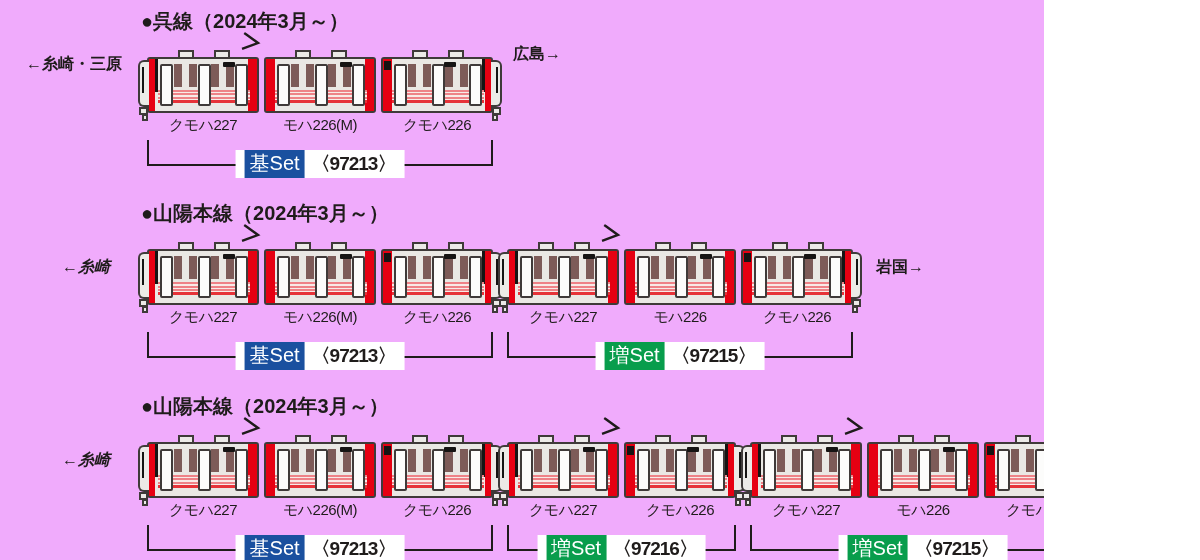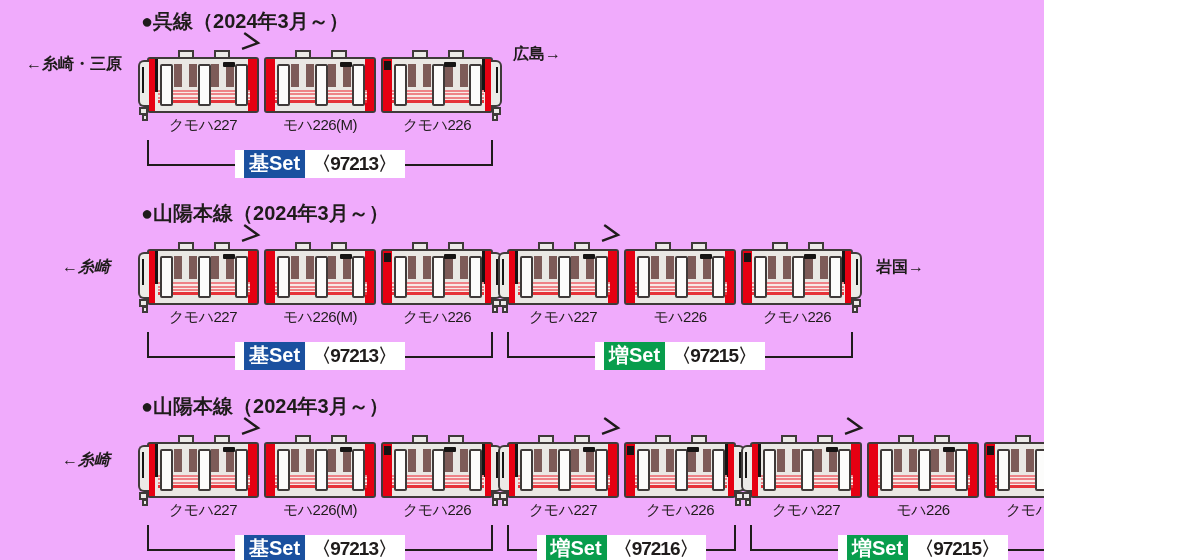--- a/index.html
+++ b/index.html
@@ -66,21 +66,21 @@
   .cab_right .s1{right:-8px;top:57px;width:9px;height:8px;}
   .cab_right .s2{right:-5px;top:64px;width:6px;height:7px;}
   .coupler{position:absolute;right:-14px;top:36px;width:8px;height:10px;background:var(--window);
     border:1px solid var(--outline);z-index:0;}
 
   .arrow{position:absolute;top:-17px;right:-2px;width:20px;height:19px;color:var(--line);transform:rotate(8deg);}
 
   .bracket{height:24px;border:2px solid var(--line);border-top:none;position:relative;margin-top:2px;}
   .bracket-label{position:absolute;left:50%;top:100%;transform:translate(-50%,-50%);background:#fff;
     padding:0 9px;white-space:nowrap;display:flex;align-items:center;gap:7px;}
-  .badge{color:#fff;font-weight:bold;font-size:20px;line-height:1.25;padding:1px 5px 2px;}
+  .badge{color:#fff;font-weight:normal;font-size:20px;line-height:1.25;padding:1px 5px 2px;}
   .set-number{font-size:19px;font-weight:bold;letter-spacing:-1px;}
 </style>
 </head>
 <body>
 
 <div id="stage" style="--red: #e60012; --outline: #3f3a39; --body-fill: #eae8e4; --cab-fill: #eceae7; --window: #7d5b58; --door-fill: #fcfcfb; --stripe-light: #ee8287; --stripe-dark: #e63339; --stripe-bg: #f8eae7; --sign: #161413; --line: #1f1c1b; --text: #1f1c1b;">
     <div class="row row-1">
       <div class="row-title">●呉線（2024年3月～）</div>
       <div class="side-label left-label">
         <div>←糸崎・三原</div>

